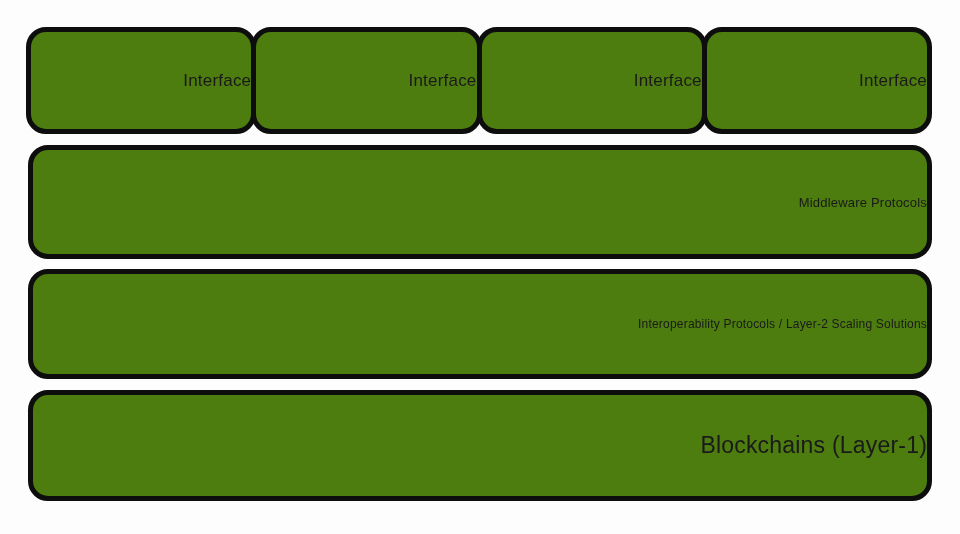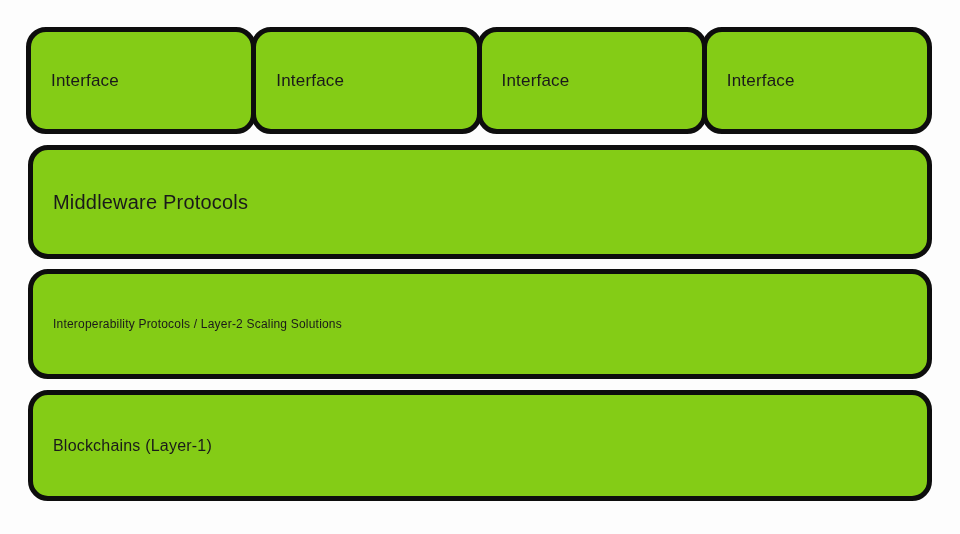--- a/index.html
+++ b/index.html
@@ -19,26 +19,26 @@
     position: relative;
     width: 960px;
     height: 534px;
     background: #fdfdfd;
   }
 
   
   .layer-box {
     position: absolute;
     box-sizing: border-box;
-    background: #84cc16;
+    background: #4d7c0f;
     border: 5px solid #0d0d0d;
     border-radius: 20px;
     display: flex;
     align-items: center;
-    justify-content: flex-start;
+    justify-content: flex-end;
     padding-left: 20px;
   }
 
   .layer-label {
     color: #1a1a1a;
     font-family: "Liberation Sans", sans-serif;
     font-weight: 400;
     letter-spacing: 0.2px;
     white-space: nowrap;
     text-align: center;
@@ -67,41 +67,41 @@
   }
 
   
   #middleware-box {
     left: 28px;
     top: 145px;
     width: 904px;
     height: 114px;
   }
   #middleware-box .layer-label {
-    font-size: 20px;
+    font-size: 13px;
   }
 
   #interop-box {
     left: 28px;
     top: 269px;
     width: 904px;
     height: 110px;
   }
   #interop-box .layer-label {
     font-size: 12px;
   }
 
   #blockchain-box {
     left: 28px;
     top: 390px;
     width: 904px;
     height: 111px;
   }
   #blockchain-box .layer-label {
-    font-size: 16px;
+    font-size: 23px;
   }
 </style>
 </head>
 <body>
 
 <div id="diagram">
 
   <div id="interface-row">
 
     <div class="layer-box">

